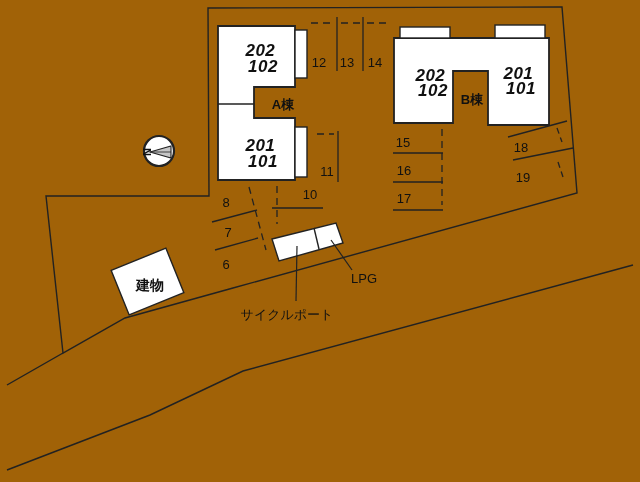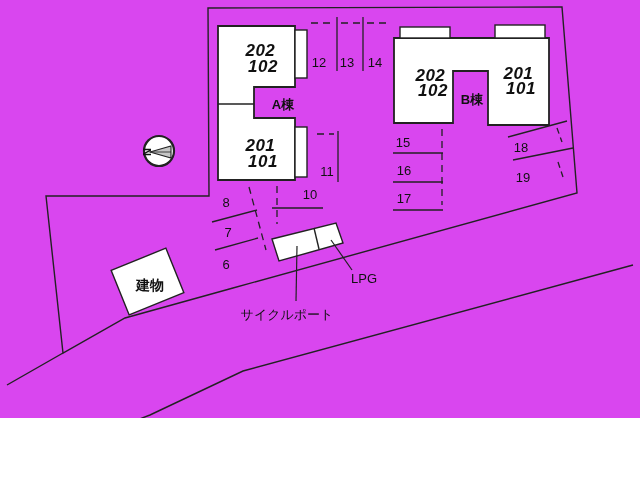--- a/index.html
+++ b/index.html
@@ -1,17 +1,17 @@
 <!DOCTYPE html>
 <html><head>
 <meta charset="utf-8">
 <style>
   html,body{margin:0;padding:0;background:#fff;}
   .stage{
-    position:relative;width:640px;height:418px;background:#d946ef;
+    position:relative;width:640px;height:482px;background:#a16207;
     font-family:"Liberation Sans", sans-serif;overflow:hidden;
   }
   svg text{fill:#111;}
   .num{font-size:13px;}
   .unit{font-size:17px;font-weight:bold;font-style:italic;letter-spacing:0.5px;}
   .bldg{font-size:13px;font-weight:bold;}
   .lbl{font-size:13px;}
   .lbl-bold{font-size:14px;font-weight:bold;}
   .compass-n{font-size:11px;font-weight:bold;}
 </style>

